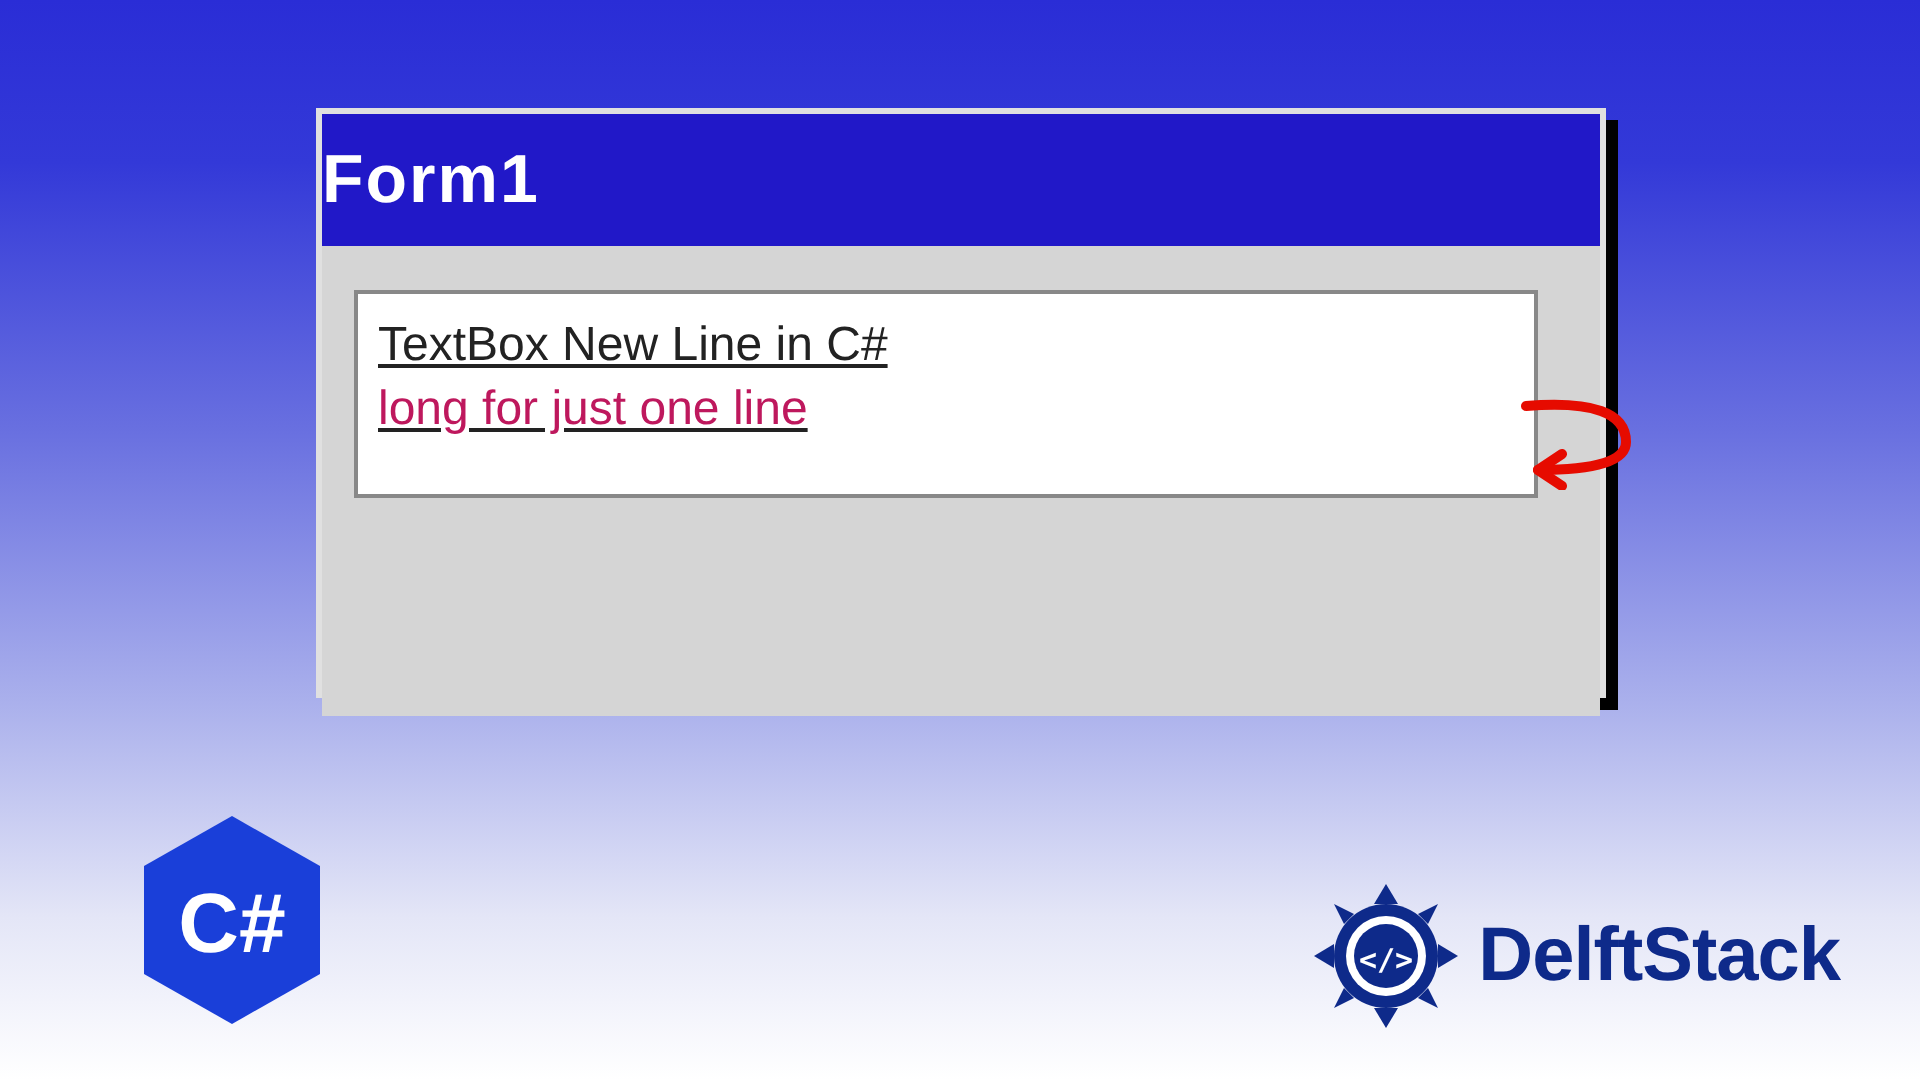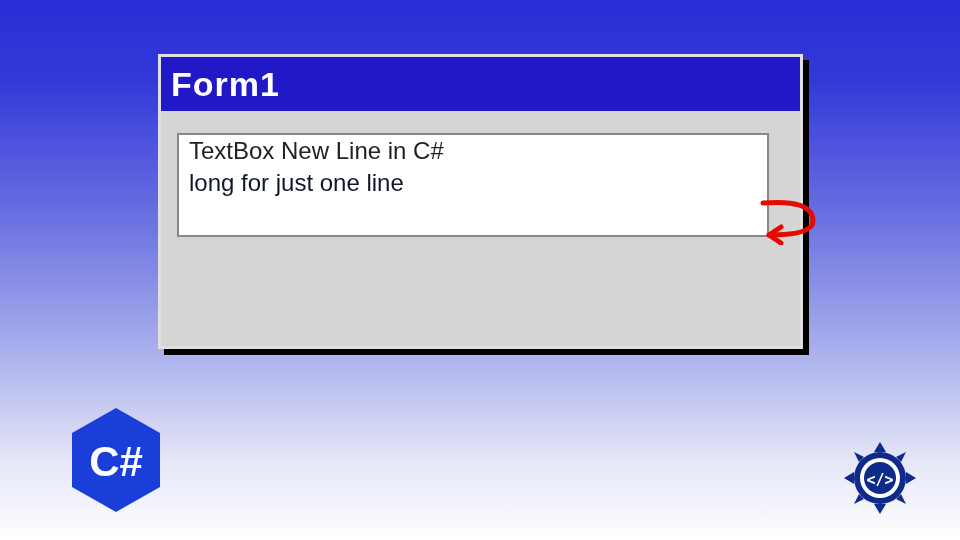--- a/index.html
+++ b/index.html
@@ -16,54 +16,55 @@
       left: 158px;
       top: 54px;
       width: 645px;
       height: 295px;
       background: #d5d5d5;
       border: 3px solid #e0e0e0;
       box-shadow: 6px 6px 0 #000;
     }
     .titlebar {
       background: #2118c8;
-      height: 54px;
+      height: 66px;
       display: flex;
       align-items: center;
-      padding-left: 10px;
+      padding-left: 0;
     }
     .titlebar-title {
       color: #fff;
       font-size: 34px;
       font-weight: 900;
       letter-spacing: 1px;
     }
     .form-body {
       padding: 22px 16px 16px 16px;
       background: #d5d5d5;
       height: calc(100% - 54px);
     }
     .textbox {
       width: 592px;
       height: 104px;
       border: 2px solid #888;
       background: #fff;
-      padding: 0 10px;
+      padding: 10px 10px;
       font-family: Verdana, Tahoma, sans-serif;
       font-size: 24px;
       color: #222;
       line-height: 1.35;
       overflow: hidden;
       position: relative;
+      text-decoration: underline;
     }
     .textbox .line {
       white-space: nowrap;
     }
     .textbox .partial {
-      color: #0f172a;
+      color: #be185d;
     }
     .arrow-annotation {
       position: absolute;
       left: 755px;
       top: 195px;
       pointer-events: none;
     }
     .csharp-badge {
       position: absolute;
       left: 68px;
@@ -136,13 +137,14 @@
           <polygon points="76,40 66,46 66,34"></polygon>
           <polygon points="14,14 24,19 19,24"></polygon>
           <polygon points="66,14 61,24 56,19"></polygon>
           <polygon points="14,66 19,56 24,61"></polygon>
           <polygon points="66,66 56,61 61,56"></polygon>
         </g>
         <text x="40" y="47" text-anchor="middle" font-family="Consolas, monospace" font-weight="700" font-size="15" fill="#fff">&lt;/&gt;</text>
       </g>
     </svg>
   </div>
+  <span class="delft-text">DelftStack</span>
 </div>
 
 </body></html>

